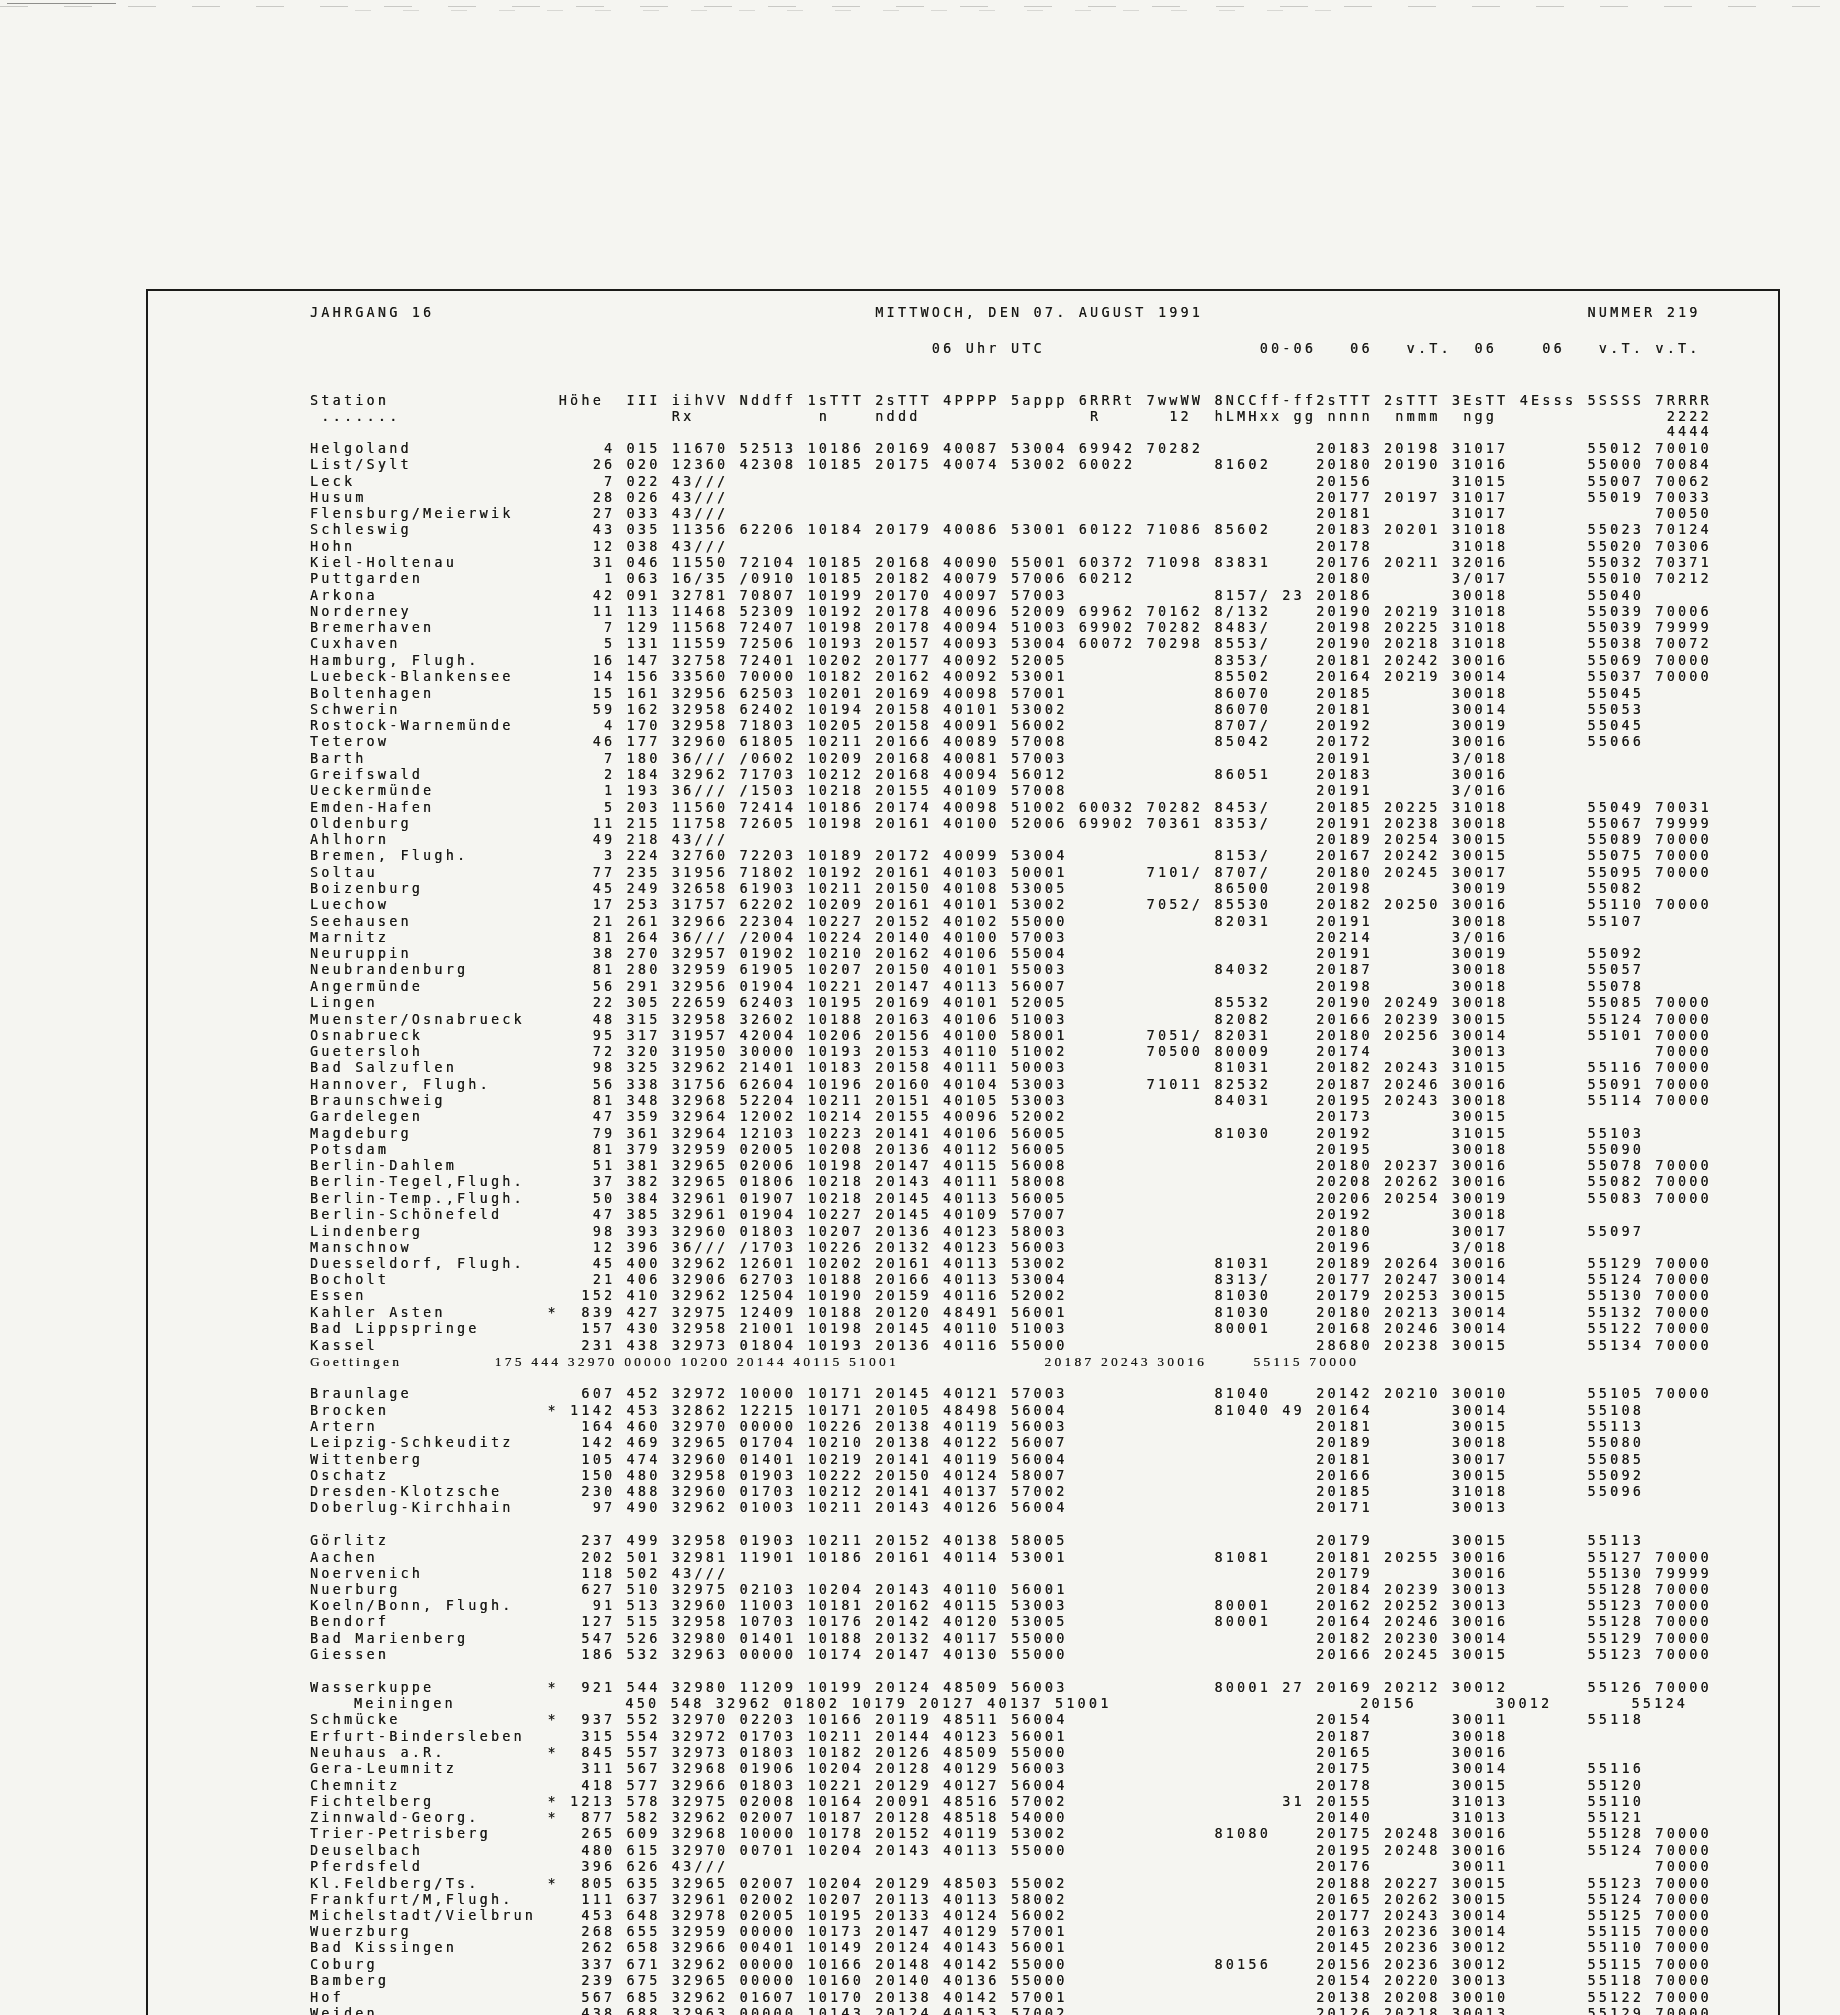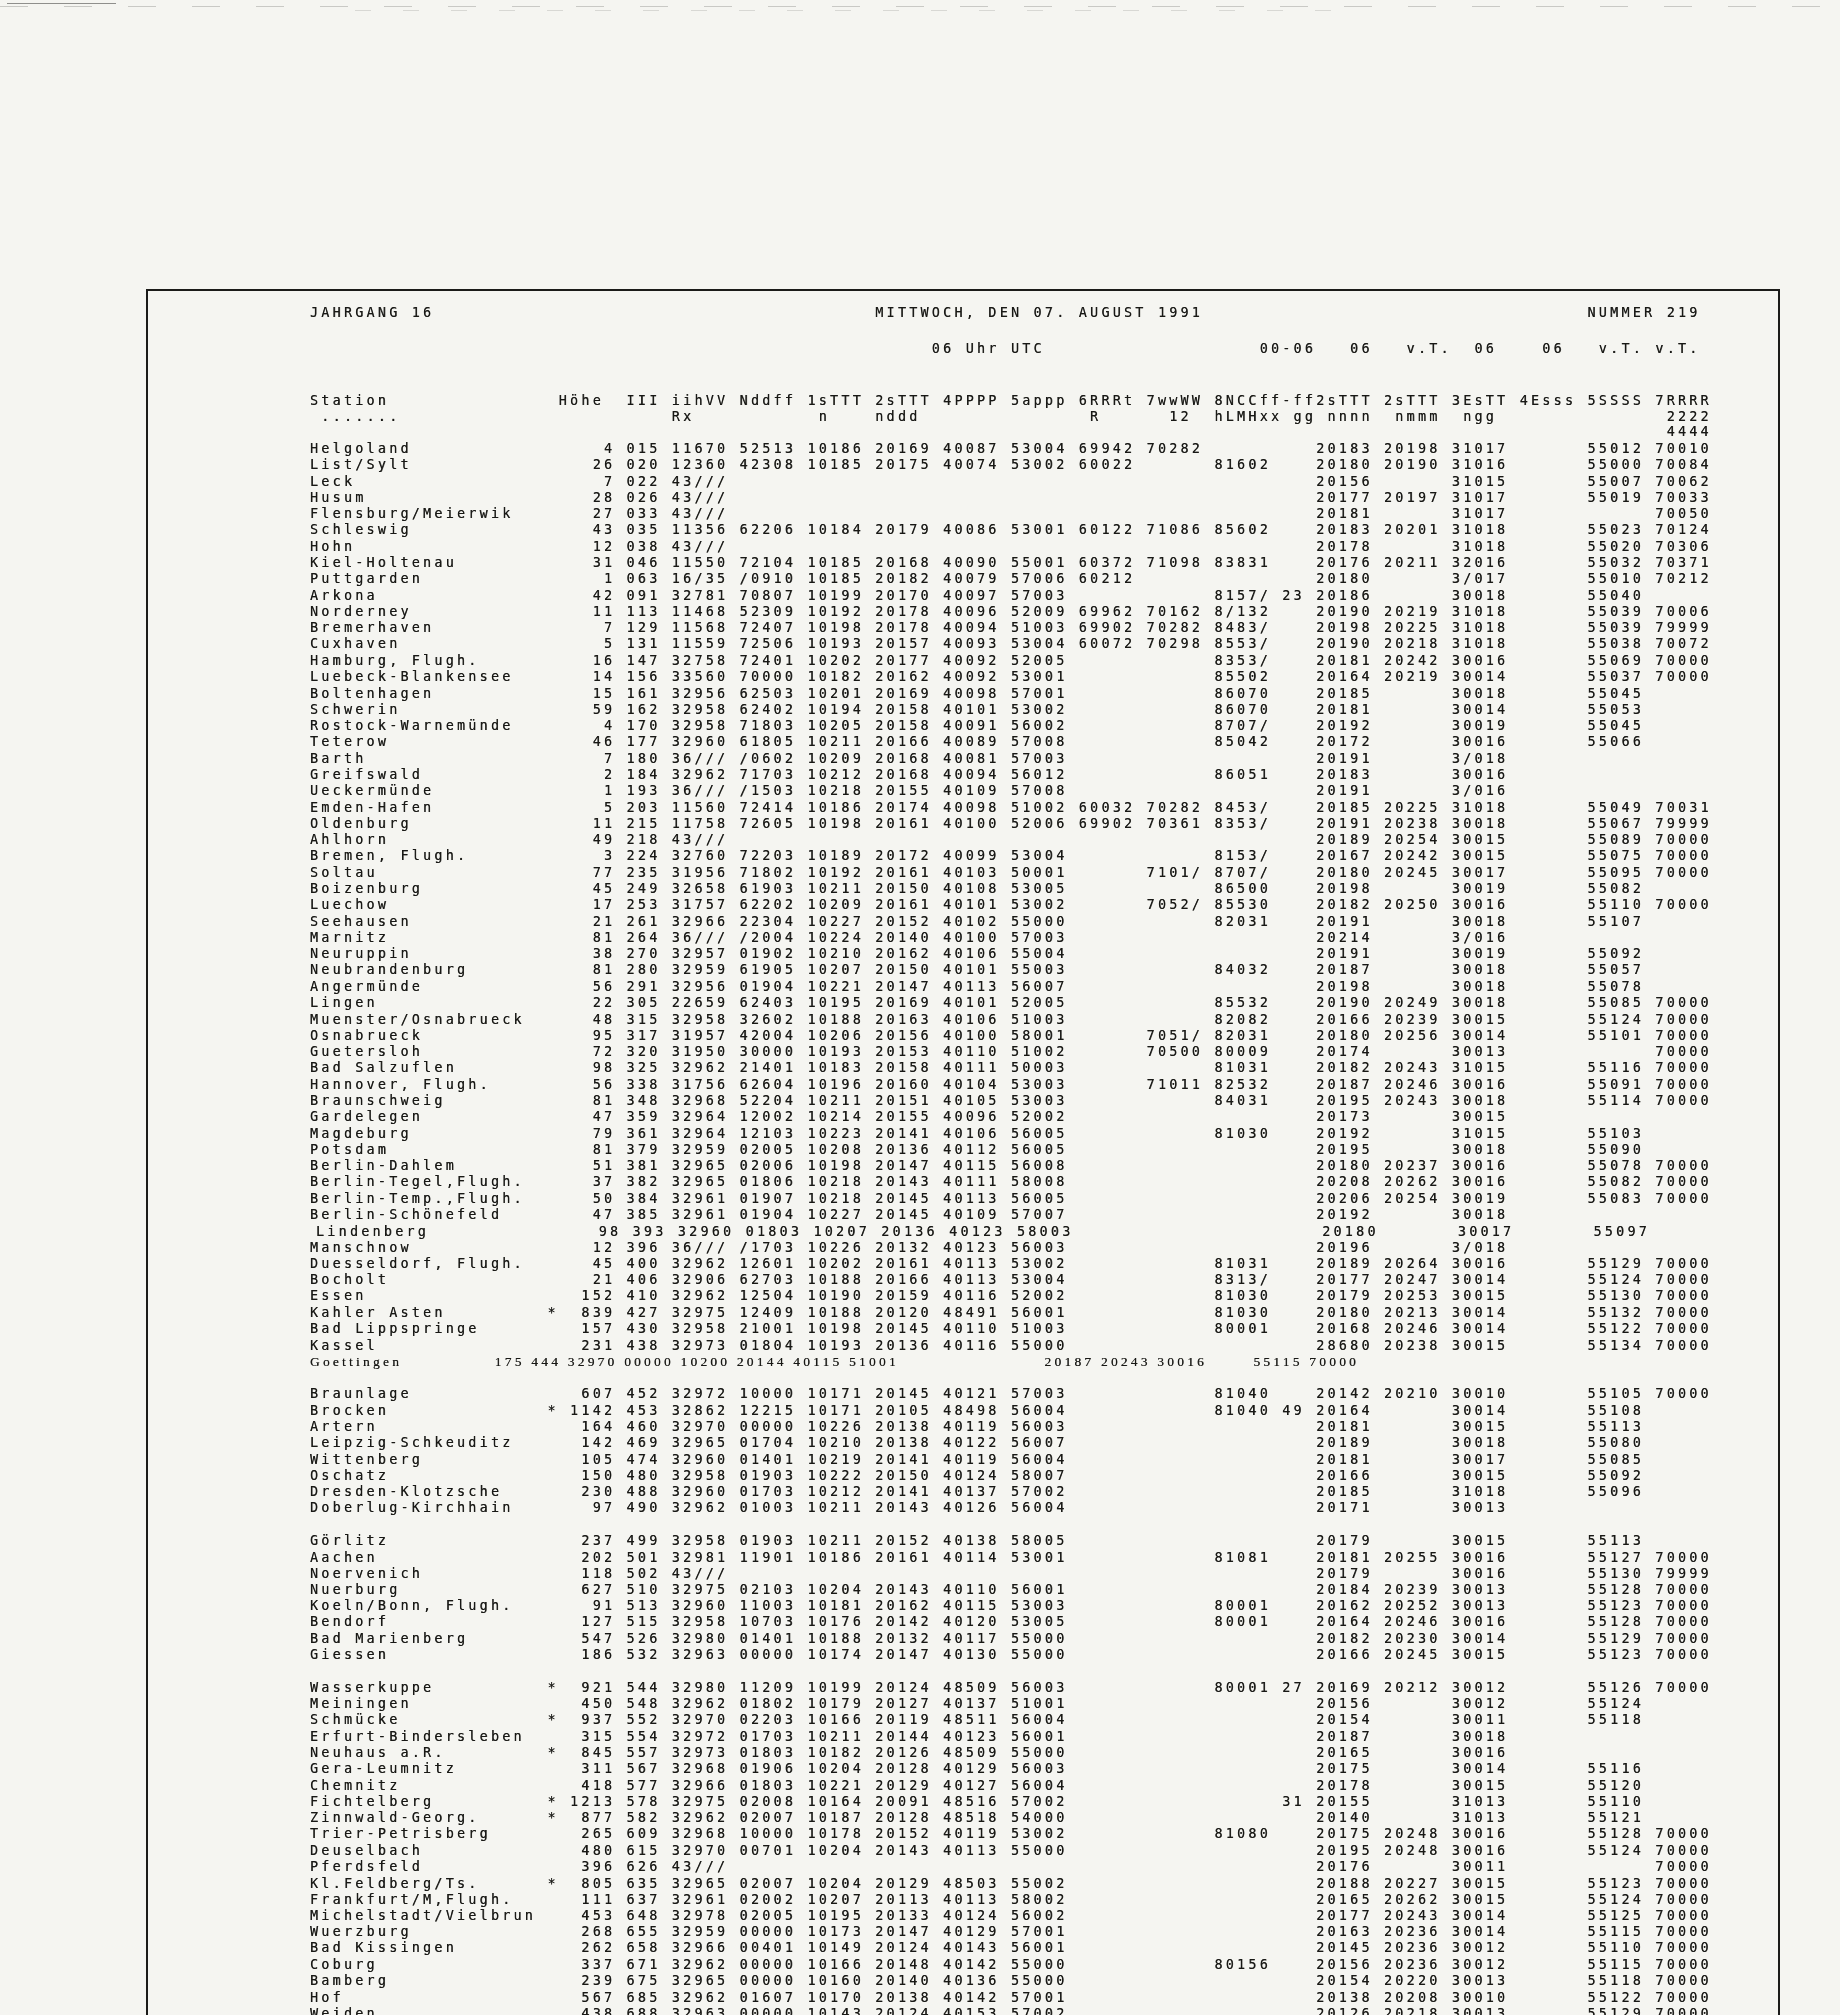--- a/index.html
+++ b/index.html
@@ -81,21 +81,21 @@
       <div class="ln" style="top: 1060px;">Bad Salzuflen            98 325 32962 21401 10183 20158 40111 50003             81031    20182 20243 31015       55116 70000</div>
       <div class="ln" style="top: 1077px;">Hannover, Flugh.         56 338 31756 62604 10196 20160 40104 53003       71011 82532    20187 20246 30016       55091 70000</div>
       <div class="ln" style="top: 1093px;">Braunschweig             81 348 32968 52204 10211 20151 40105 53003             84031    20195 20243 30018       55114 70000</div>
       <div class="ln" style="top: 1109px;">Gardelegen               47 359 32964 12002 10214 20155 40096 52002                      20173       30015                  </div>
       <div class="ln" style="top: 1126px;">Magdeburg                79 361 32964 12103 10223 20141 40106 56005             81030    20192       31015       55103      </div>
       <div class="ln" style="top: 1142px;">Potsdam                  81 379 32959 02005 10208 20136 40112 56005                      20195       30018       55090      </div>
       <div class="ln" style="top: 1158px;">Berlin-Dahlem            51 381 32965 02006 10198 20147 40115 56008                      20180 20237 30016       55078 70000</div>
       <div class="ln" style="top: 1174px;">Berlin-Tegel,Flugh.      37 382 32965 01806 10218 20143 40111 58008                      20208 20262 30016       55082 70000</div>
       <div class="ln" style="top: 1191px;">Berlin-Temp.,Flugh.      50 384 32961 01907 10218 20145 40113 56005                      20206 20254 30019       55083 70000</div>
       <div class="ln" style="top: 1207px;">Berlin-Schönefeld        47 385 32961 01904 10227 20145 40109 57007                      20192       30018                  </div>
-      <div class="ln" style="top: 1224px; margin-left: 6px;">Lindenberg               98 393 32960 01803 10207 20136 40123 58003                      20180       30017       55097      </div>
+      <div class="ln" style="top: 1224px;">Lindenberg               98 393 32960 01803 10207 20136 40123 58003                      20180       30017       55097      </div>
       <div class="ln" style="top: 1240px;">Manschnow                12 396 36/// /1703 10226 20132 40123 56003                      20196       3/018                  </div>
       <div class="ln" style="top: 1256px;">Duesseldorf, Flugh.      45 400 32962 12601 10202 20161 40113 53002             81031    20189 20264 30016       55129 70000</div>
       <div class="ln" style="top: 1272px;">Bocholt                  21 406 32906 62703 10188 20166 40113 53004             8313/    20177 20247 30014       55124 70000</div>
       <div class="ln" style="top: 1288px;">Essen                   152 410 32962 12504 10190 20159 40116 52002             81030    20179 20253 30015       55130 70000</div>
       <div class="ln" style="top: 1305px;">Kahler Asten         *  839 427 32975 12409 10188 20120 48491 56001             81030    20180 20213 30014       55132 70000</div>
       <div class="ln" style="top: 1321px;">Bad Lippspringe         157 430 32958 21001 10198 20145 40110 51003             80001    20168 20246 30014       55122 70000</div>
       <div class="ln" style="top: 1338px;">Kassel                  231 438 32973 01804 10193 20136 40116 55000                      28680 20238 30015       55134 70000</div>
       <div class="ln" style="top: 1354px; font-family: Liberation Serif, serif;">Goettingen              175 444 32970 00000 10200 20144 40115 51001                      20187 20243 30016       55115 70000</div>
       <div class="ln" style="top: 1386px;">Braunlage               607 452 32972 10000 10171 20145 40121 57003             81040    20142 20210 30010       55105 70000</div>
       <div class="ln" style="top: 1403px;">Brocken              * 1142 453 32862 12215 10171 20105 48498 56004             81040 49 20164       30014       55108      </div>
@@ -107,21 +107,21 @@
       <div class="ln" style="top: 1500px;">Doberlug-Kirchhain       97 490 32962 01003 10211 20143 40126 56004                      20171       30013                  </div>
       <div class="ln" style="top: 1533px;">Görlitz                 237 499 32958 01903 10211 20152 40138 58005                      20179       30015       55113      </div>
       <div class="ln" style="top: 1550px;">Aachen                  202 501 32981 11901 10186 20161 40114 53001             81081    20181 20255 30016       55127 70000</div>
       <div class="ln" style="top: 1566px;">Noervenich              118 502 43///                                                    20179       30016       55130 79999</div>
       <div class="ln" style="top: 1582px;">Nuerburg                627 510 32975 02103 10204 20143 40110 56001                      20184 20239 30013       55128 70000</div>
       <div class="ln" style="top: 1598px;">Koeln/Bonn, Flugh.       91 513 32960 11003 10181 20162 40115 53003             80001    20162 20252 30013       55123 70000</div>
       <div class="ln" style="top: 1614px;">Bendorf                 127 515 32958 10703 10176 20142 40120 53005             80001    20164 20246 30016       55128 70000</div>
       <div class="ln" style="top: 1631px;">Bad Marienberg          547 526 32980 01401 10188 20132 40117 55000                      20182 20230 30014       55129 70000</div>
       <div class="ln" style="top: 1647px;">Giessen                 186 532 32963 00000 10174 20147 40130 55000                      20166 20245 30015       55123 70000</div>
       <div class="ln" style="top: 1680px;">Wasserkuppe          *  921 544 32980 11209 10199 20124 48509 56003             80001 27 20169 20212 30012       55126 70000</div>
-      <div class="ln" style="top: 1696px;">Meiningen               450 548 32962 01802 10179 20127 40137 51001                      20156       30012       55124      </div>
+      <div class="ln" style="top: 1696px; margin-left: 44px;">Meiningen               450 548 32962 01802 10179 20127 40137 51001                      20156       30012       55124      </div>
       <div class="ln" style="top: 1712px;">Schmücke             *  937 552 32970 02203 10166 20119 48511 56004                      20154       30011       55118      </div>
       <div class="ln" style="top: 1729px;">Erfurt-Bindersleben     315 554 32972 01703 10211 20144 40123 56001                      20187       30018                  </div>
       <div class="ln" style="top: 1745px;">Neuhaus a.R.         *  845 557 32973 01803 10182 20126 48509 55000                      20165       30016                  </div>
       <div class="ln" style="top: 1761px;">Gera-Leumnitz           311 567 32968 01906 10204 20128 40129 56003                      20175       30014       55116      </div>
       <div class="ln" style="top: 1778px;">Chemnitz                418 577 32966 01803 10221 20129 40127 56004                      20178       30015       55120      </div>
       <div class="ln" style="top: 1794px;">Fichtelberg          * 1213 578 32975 02008 10164 20091 48516 57002                   31 20155       31013       55110      </div>
       <div class="ln" style="top: 1810px;">Zinnwald-Georg.      *  877 582 32962 02007 10187 20128 48518 54000                      20140       31013       55121      </div>
       <div class="ln" style="top: 1826px;">Trier-Petrisberg        265 609 32968 10000 10178 20152 40119 53002             81080    20175 20248 30016       55128 70000</div>
       <div class="ln" style="top: 1843px;">Deuselbach              480 615 32970 00701 10204 20143 40113 55000                      20195 20248 30016       55124 70000</div>
       <div class="ln" style="top: 1859px;">Pferdsfeld              396 626 43///                                                    20176       30011             70000</div>

